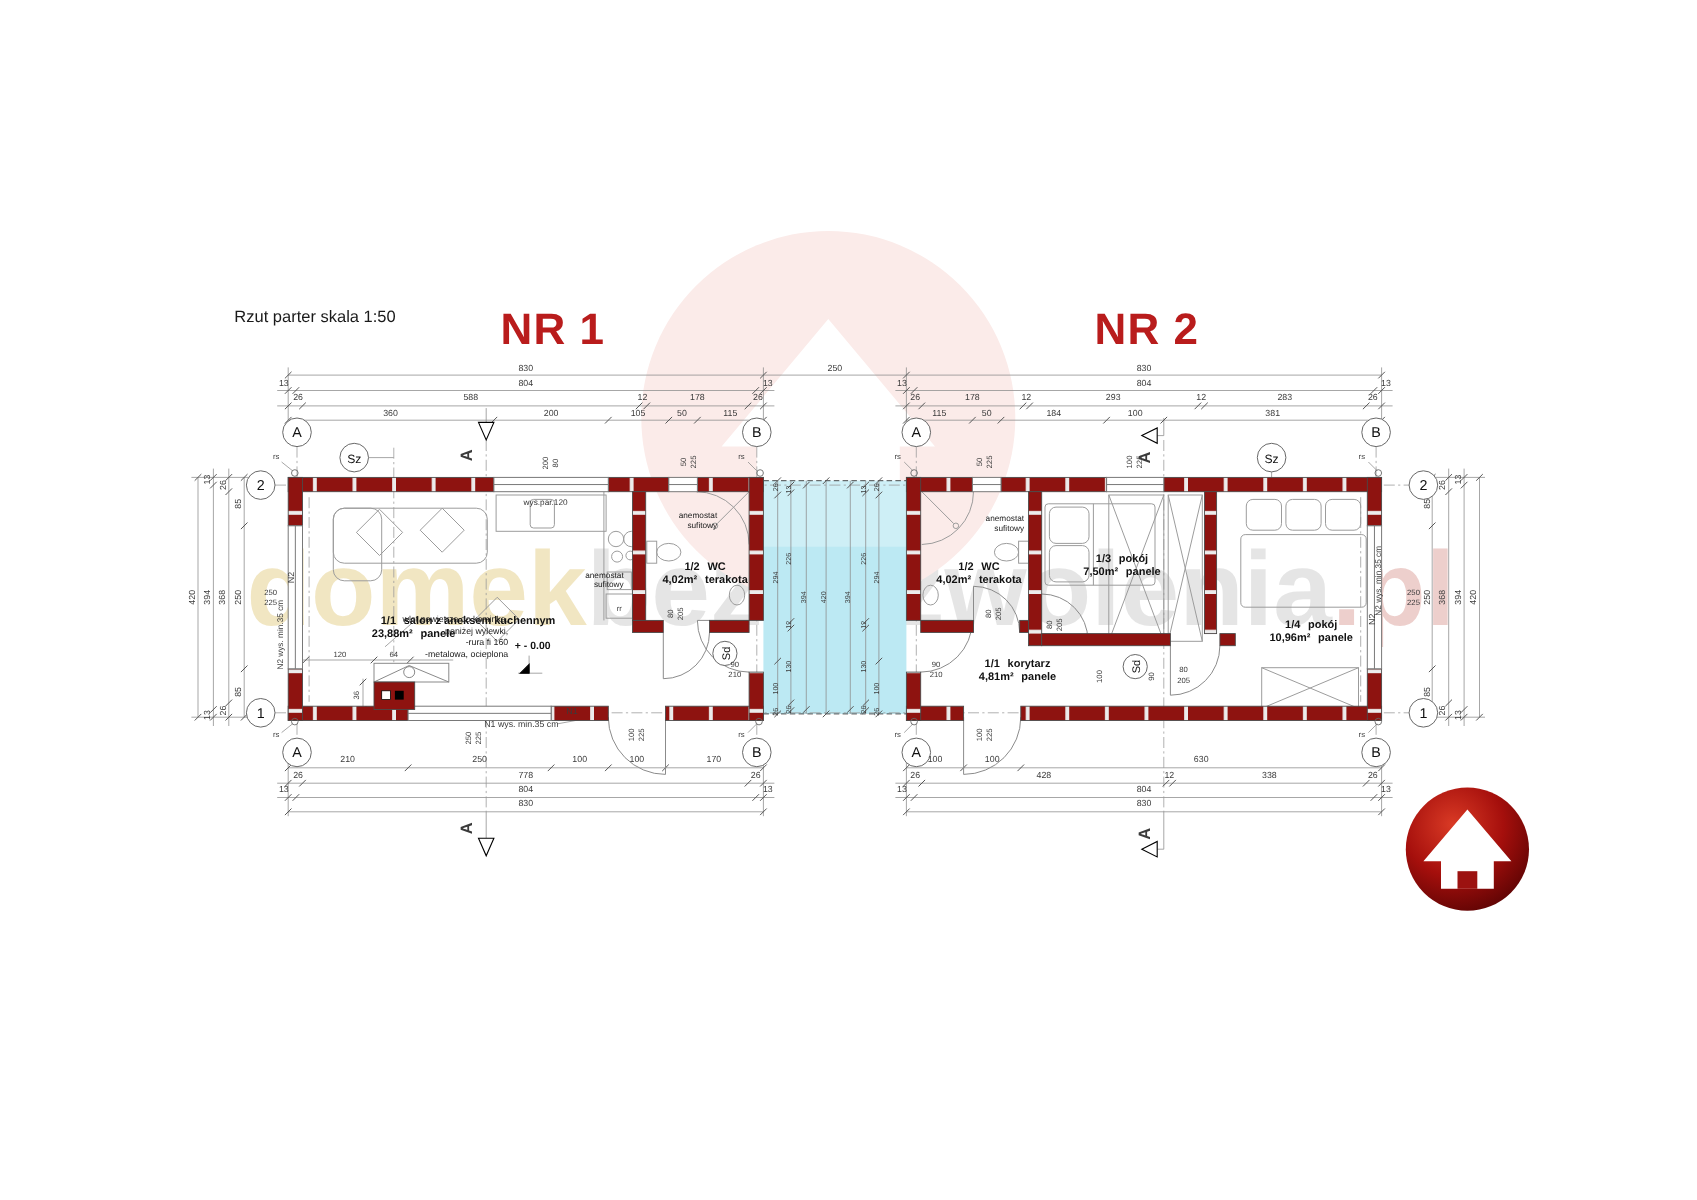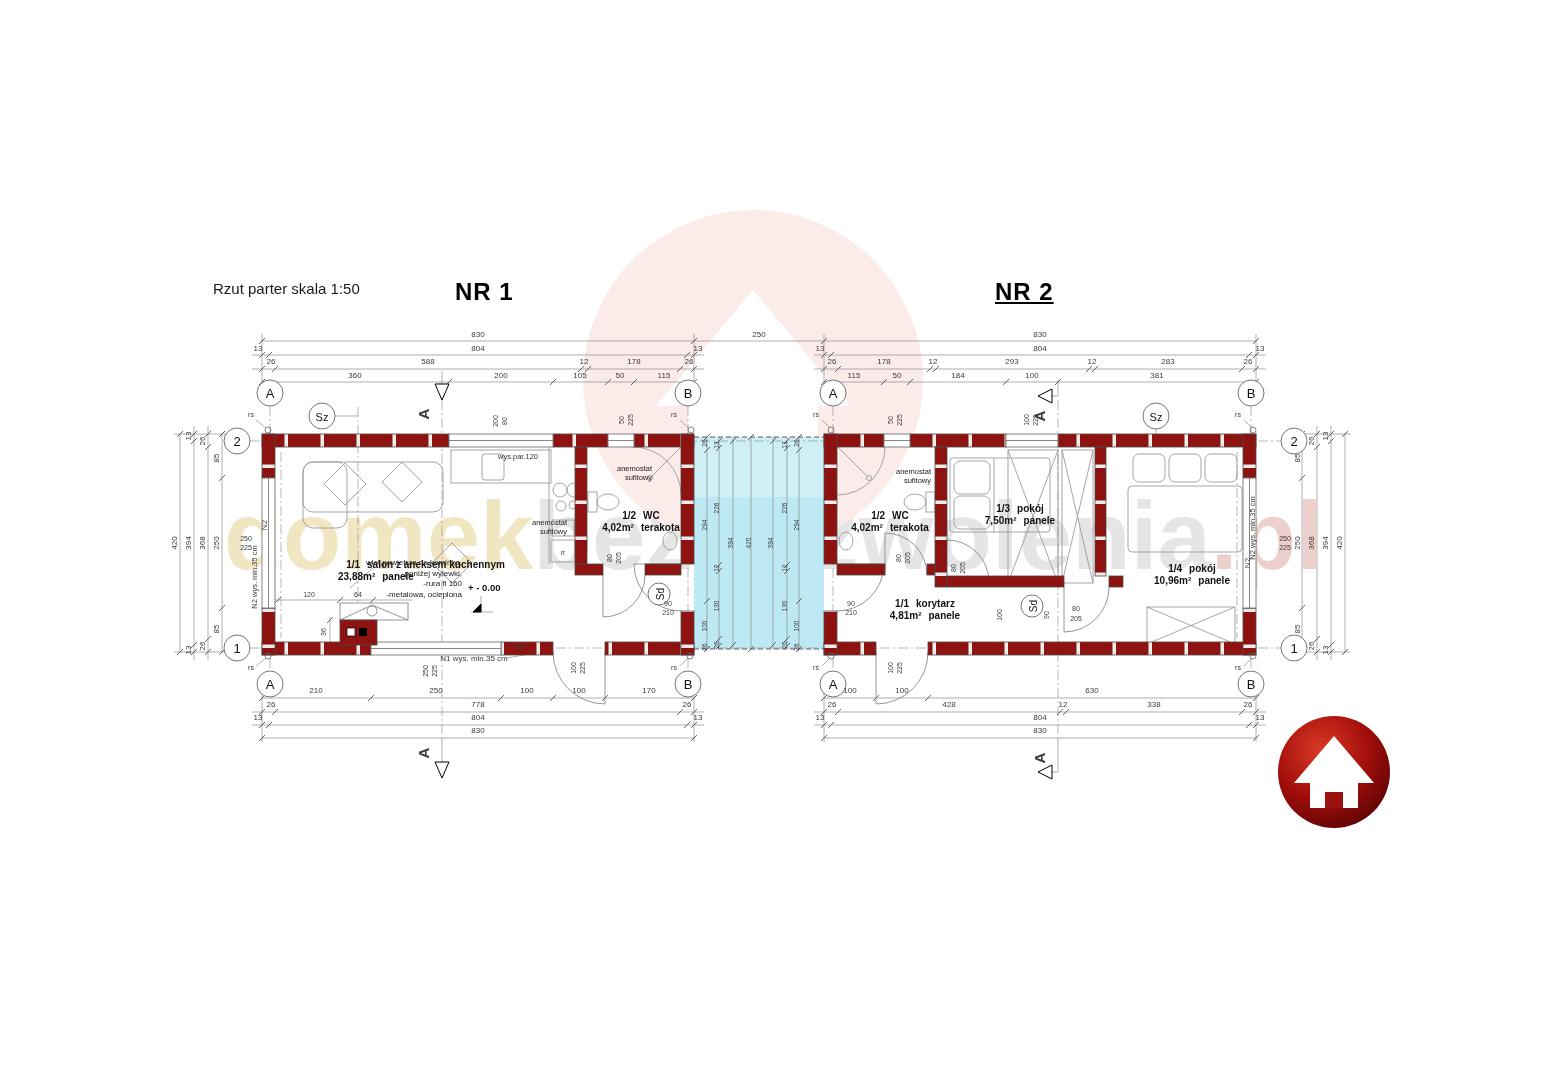--- a/index.html
+++ b/index.html
@@ -1,27 +1,27 @@
 <!DOCTYPE html>
 <html><head>
 <meta charset="utf-8">
 <style>
   html,body{margin:0;padding:0;background:#fff;}
   #stage{position:relative;width:1543px;height:1091px;background:#fff;overflow:hidden;
          font-family:"Liberation Sans",sans-serif;}
   .lbl{position:absolute;color:#000;white-space:nowrap;}
   #page-title{left:213px;top:280px;font-size:15px;color:#1a1a1a;}
-  .unit-title{font-size:24px;font-weight:bold;color:#000000;letter-spacing:1px;}
+  .unit-title{font-size:40px;font-weight:bold;color:#b91c1c;letter-spacing:1px;}
   #nr1-title{left:455px;top:278px;}
-  #nr2-title{left:995px;top:278px;text-decoration:underline;}
+  #nr2-title{left:995px;top:278px;}
   .room-label{text-align:center;font-size:10px;font-weight:bold;line-height:12px;color:#111;}
   .room-label .no{margin-right:7px;}
   .anno{font-size:7.5px;line-height:9px;text-align:right;color:#222;}
   #chimney-note{left:318px;top:558px;width:144px;text-align:right;font-size:8px;line-height:10.5px;color:#222;}
-  #wys-par{left:476px;top:452px;width:62px;text-align:right;font-size:7.5px;color:#333;}
+  #wys-par{left:476px;top:452px;width:62px;text-align:left;font-size:7.5px;color:#333;}
   #level-mark{left:468px;top:582px;width:64px;text-align:left;font-size:9.5px;font-weight:bold;color:#111;}
   #watermark-text{left:224px;top:488px;font-size:96px;font-weight:bold;letter-spacing:0;line-height:1;}
   #watermark-text .w1{color:rgba(214,178,70,0.33);}
   #watermark-text .w2{color:rgba(150,150,150,0.25);}
   #watermark-text .w3{color:rgba(199,110,100,0.33);text-align:right;}
   #logo-text{left:1002px;top:780px;font-size:27px;font-weight:bold;}
   #logo-text .l1{color:#d4980b;}
   #logo-text .l2{color:#9b9b9b;}
   svg text.dim{font-family:"Liberation Sans",sans-serif;fill:#3b3b3b;text-anchor:middle;}
   svg text.cir{font-family:"Liberation Sans",sans-serif;fill:#111;text-anchor:middle;}

